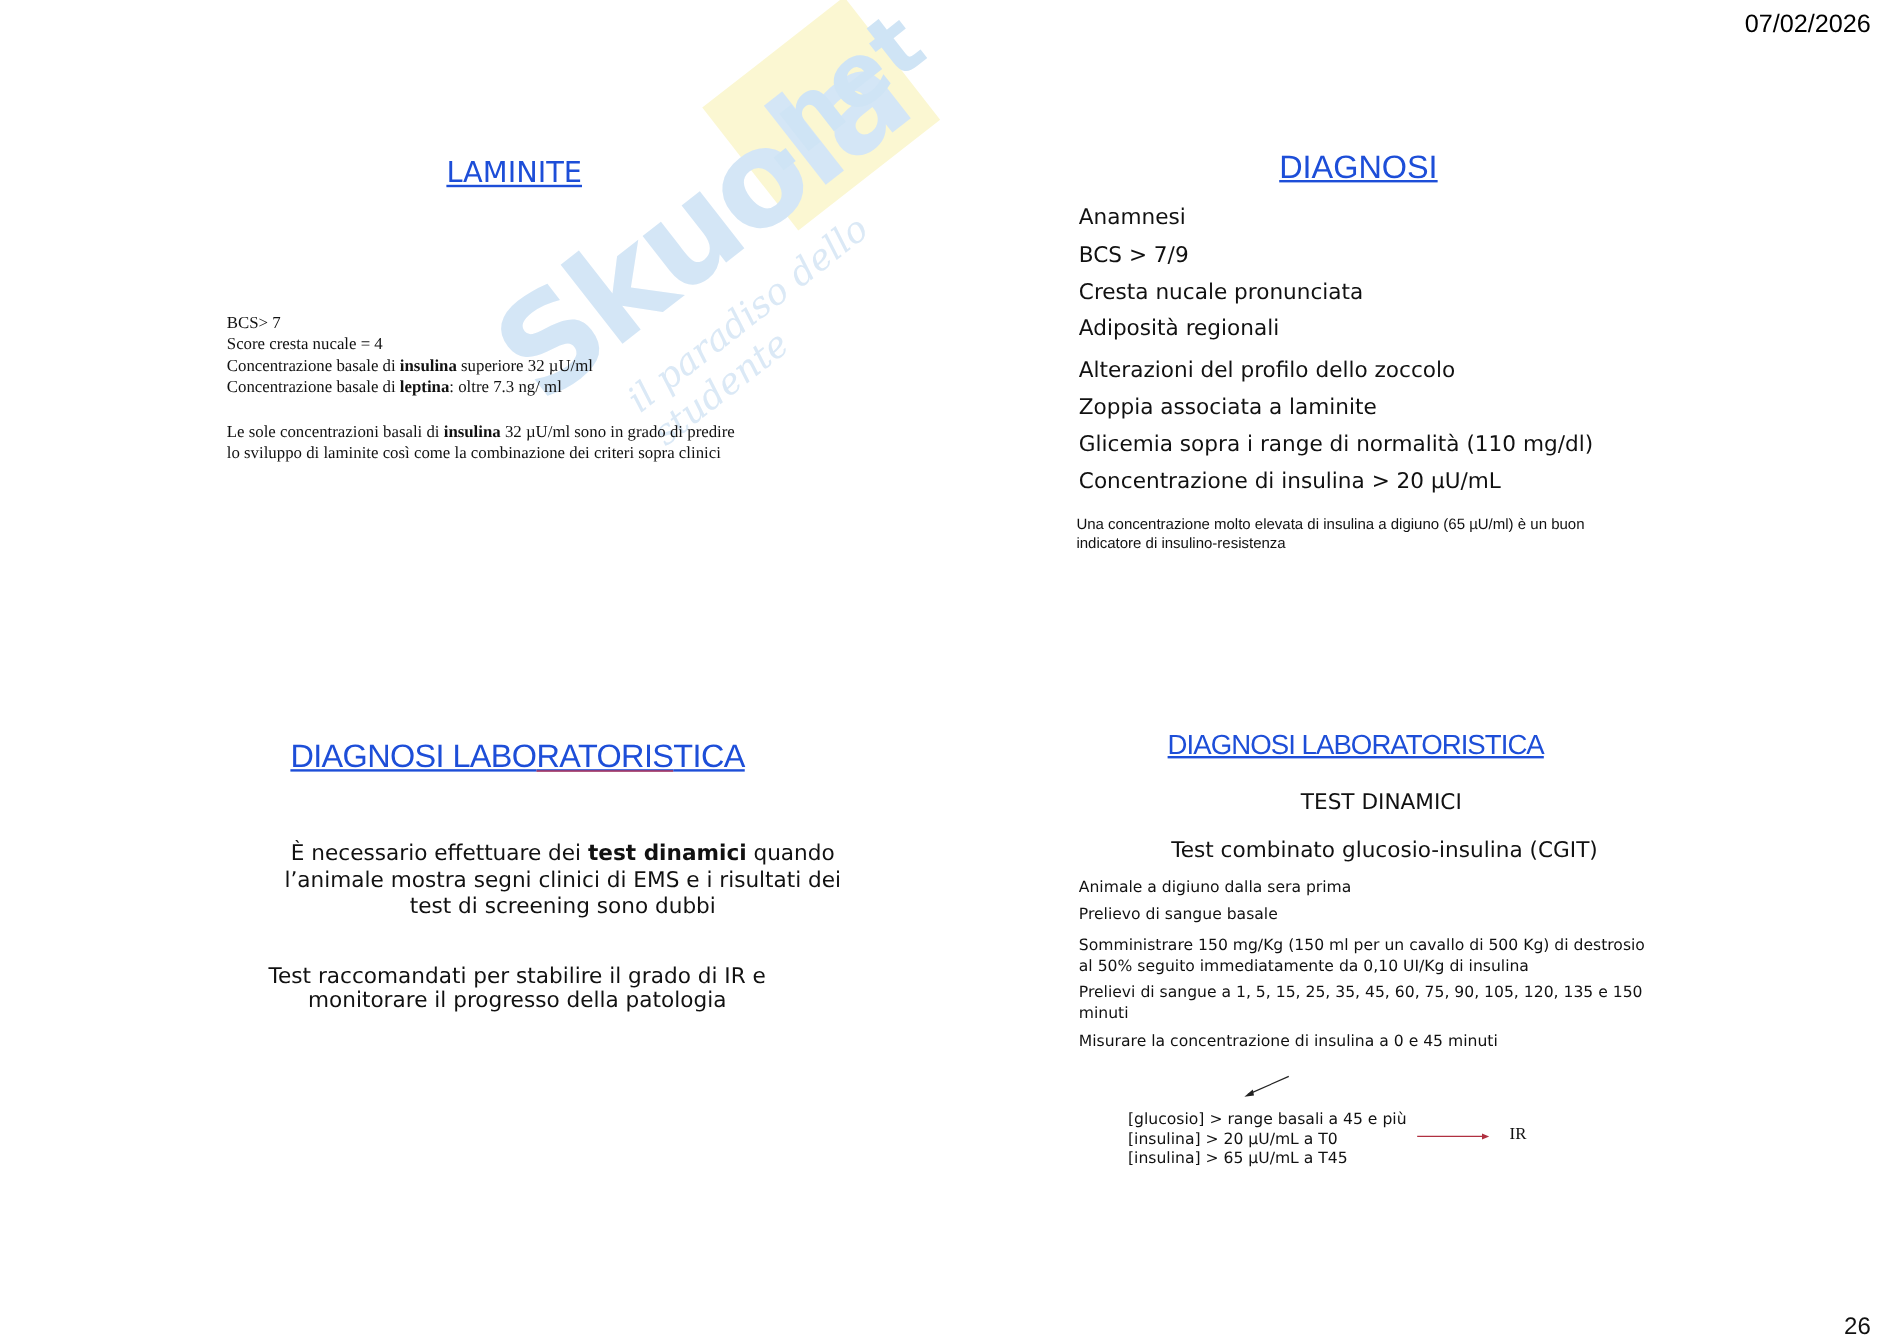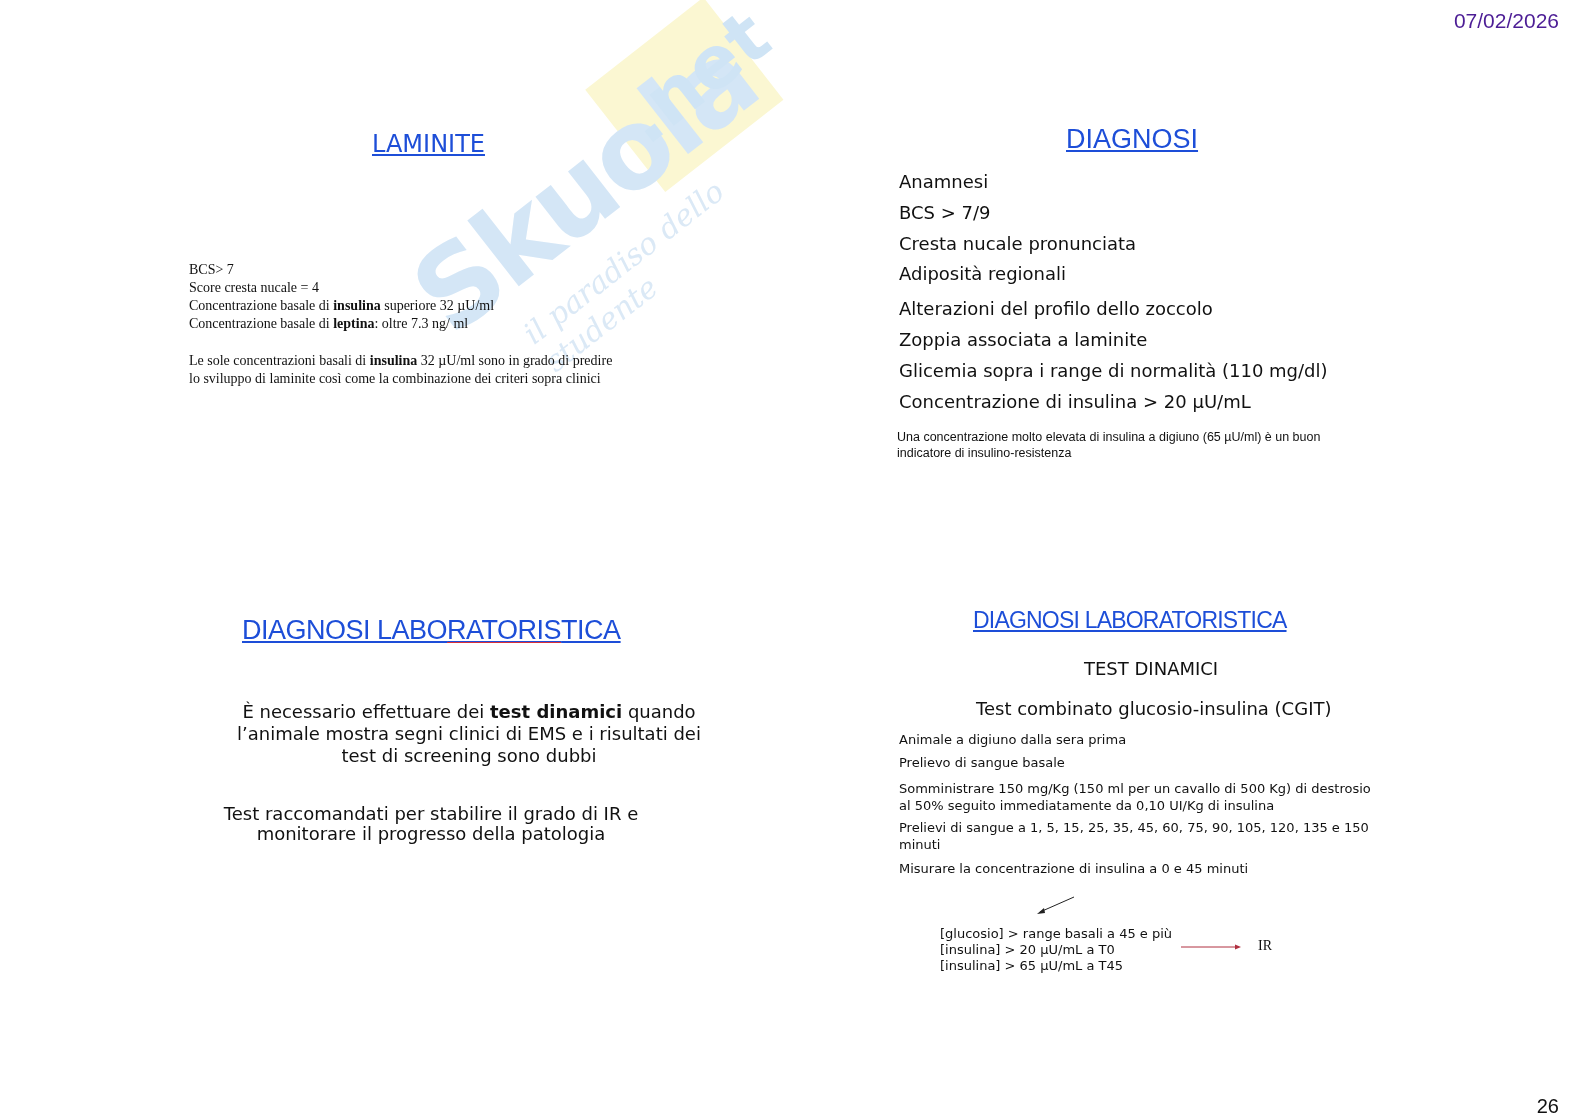--- a/index.html
+++ b/index.html
@@ -1,21 +1,21 @@
 <!DOCTYPE html>
 <html><head>
   <meta charset="utf-8">
   <style>
     html, body { margin: 0; padding: 0; }
     body {
       width: 1579px; height: 1116px; position: relative; overflow: hidden;
       background: #ffffff; color: #111;
       font-family: "DejaVu Sans", sans-serif;
     }
-    .date { position: absolute; right: 20px; top: 9px; font-family: "Liberation Sans", sans-serif; font-size: 21px; color: #4c1d95; }
+    .date { position: absolute; right: 20px; top: 9px; font-family: "Liberation Sans", sans-serif; font-size: 21px; color: #000000; }
     .page-num { position: absolute; right: 20px; top: 1095px; font-family: "Liberation Sans", sans-serif; font-size: 20px; color: #111; }
 
     
     .watermark { position: absolute; left: 380px; top: 60px; width: 420px; height: 260px; transform: rotate(-38deg); transform-origin: center; pointer-events: none; }
     .wm-main { position: absolute; left: 10px; top: 60px; font-family: "DejaVu Sans", sans-serif; font-weight: bold; font-size: 110px; color: #d4e6f6; letter-spacing: -4px; }
     .wm-box { position: absolute; left: 268px; top: 48px; width: 150px; height: 130px; background: #fbf7d2; }
     .wm-net { position: absolute; left: 282px; top: 64px; font-weight: bold; font-size: 72px; color: #cfe4f5; }
     .wm-tag { position: absolute; left: 70px; top: 190px; font-family: "DejaVu Serif", serif; font-style: italic; font-size: 30px; color: #dbe9f6; }
 
     .slide-title { position: absolute; font-family: "Liberation Sans", sans-serif; color: #1d4ed8; white-space: nowrap; text-decoration: underline; }

